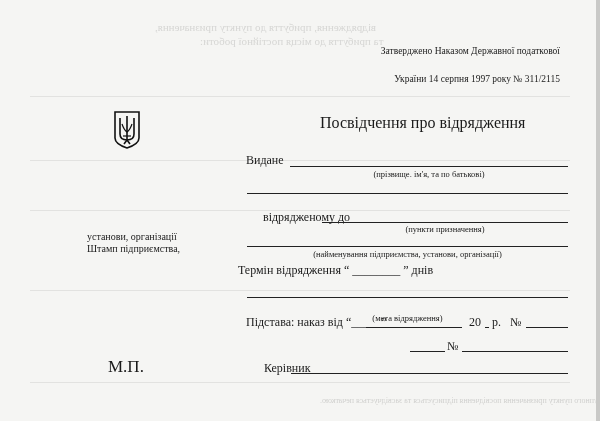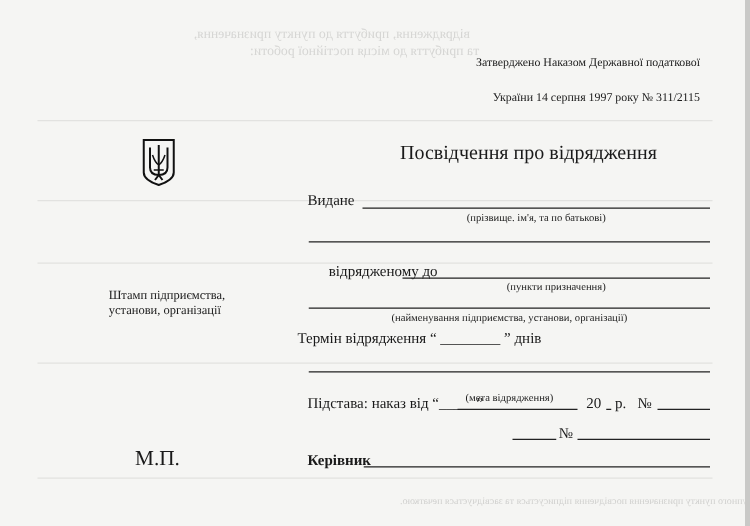--- a/index.html
+++ b/index.html
@@ -86,22 +86,22 @@
   <div class="abs label" style="left:469px; top:315px;">20</div>
   <div class="line" style="left:485px; top:327px; width:4px;"></div>
   <div class="abs label" style="left:492px; top:315px;">р.</div>
   <div class="abs label" style="left:510px; top:315px;">№</div>
   <div class="line" style="left:526px; top:327px; width:42px;"></div>
 
   <div class="line" style="left:410px; top:351px; width:35px;"></div>
   <div class="abs label" style="left:447px; top:339px;">№</div>
   <div class="line" style="left:462px; top:351px; width:106px;"></div>
 
-  <div class="abs label" style="left:246px; top:361px; font-weight:bold;">Керівник</div>
+  <div class="abs label" style="left:264px; top:361px; font-weight:normal;">Керівник</div>
   <div class="line" style="left:291px; top:373px; width:277px;"></div>
 
   <div class="abs stamp">
+    <div>установи, організації</div>
     <div>Штамп підприємства,</div>
-    <div>установи, організації</div>
   </div>
   <div class="abs mp">М.П.</div>
 </div>
 <div class="edge"></div>
 
 </body></html>

